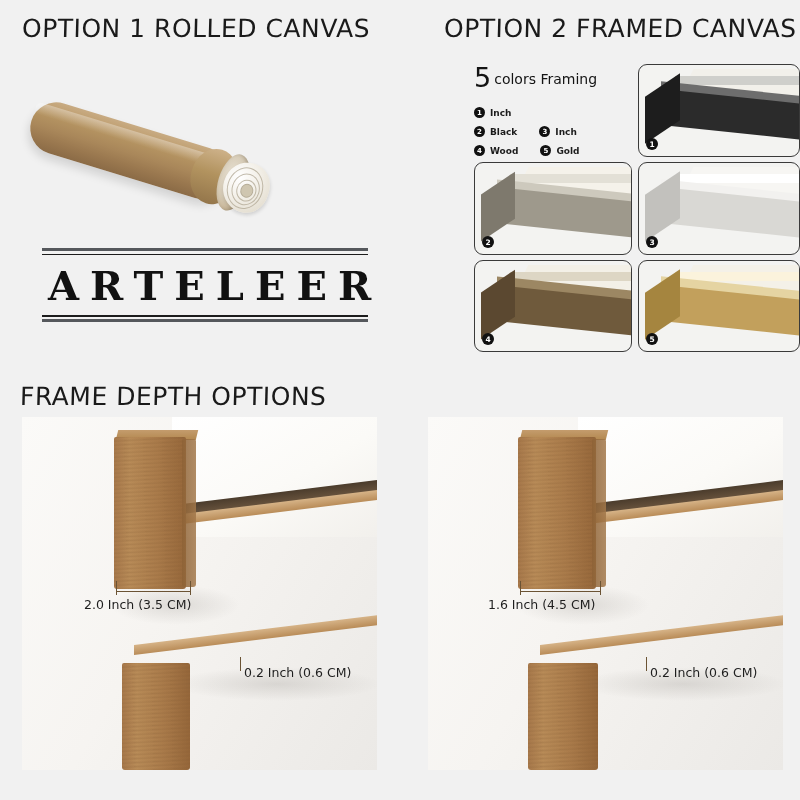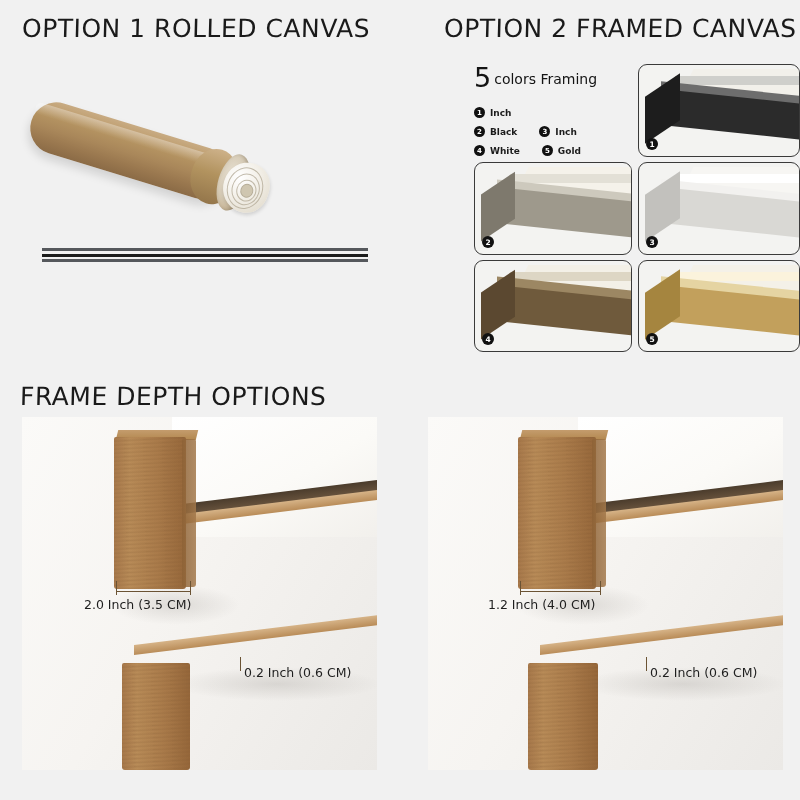--- a/index.html
+++ b/index.html
@@ -289,20 +289,21 @@
         <i></i>
         <i></i>
         <i></i>
     </div>
   </div>
 </div>
 
 <div class="panel" id="brand">
   <div class="rule-top-a"></div>
   <div class="rule-top-b"></div>
+  <div class="brand-name">ARTELEER</div>
   <div class="rule-bot-a"></div>
   <div class="rule-bot-b"></div>
 </div>
 
 <div class="panel hand-title" id="opt2-title">OPTION 2 FRAMED CANVAS</div>
 
 <div class="panel" id="swatch-grid">
   <div class="legend-cell">
     <div class="legend-head">
       <b>5</b><span>colors Framing</span>
@@ -320,21 +321,21 @@
             <span>Black</span>
           </div>
           <div class="legend-item">
             <span class="badge-sm">3</span>
             <span>Inch</span>
           </div>
         </div>
         <div class="legend-row">
           <div class="legend-item">
             <span class="badge-sm">4</span>
-            <span>White</span>
+            <span>Wood</span>
           </div>
           <div class="legend-item">
             <span class="badge-sm">5</span>
             <span>Gold</span>
           </div>
         </div>
       </div>
   </div>
   <div id="swatch-host">
       <div class="swatch" style="left: 168px; top: 2px; width: 162px; height: 93px;">
@@ -429,17 +430,17 @@
   <div class="wall-shadow" style="left:86px;top:168px;width:136px;height:40px;"></div>
 
   <div class="rail-top" style="left:112px;top:228px;width:243px;height:10px;transform:skewY(-7deg);transform-origin:left top;"></div>
   <div class="rail" style="left:112px;top:236px;width:243px;height:26px;transform:skewY(-7deg);transform-origin:left top;"></div>
   <div class="stile" style="left:100px;top:246px;width:70px;height:107px;"></div>
   <div class="wall-shadow" style="left:150px;top:250px;width:210px;height:34px;"></div>
 
   <div class="dim-tick" style="left:92px;top:164px;height:14px;"></div>
   <div class="dim-line" style="left:92px;top:174px;width:80px;"></div>
   <div class="dim-tick" style="left:172px;top:164px;height:14px;"></div>
-  <div class="dim-label" style="left:60px;top:180px;">1.2 Inch (4.0 CM)</div>
+  <div class="dim-label" style="left:60px;top:180px;">1.6 Inch (4.5 CM)</div>
 
   <div class="dim-tick" style="left:218px;top:240px;height:14px;"></div>
   <div class="dim-label" style="left:222px;top:248px;">0.2 Inch (0.6 CM)</div>
 </div>
 
 </body></html>

